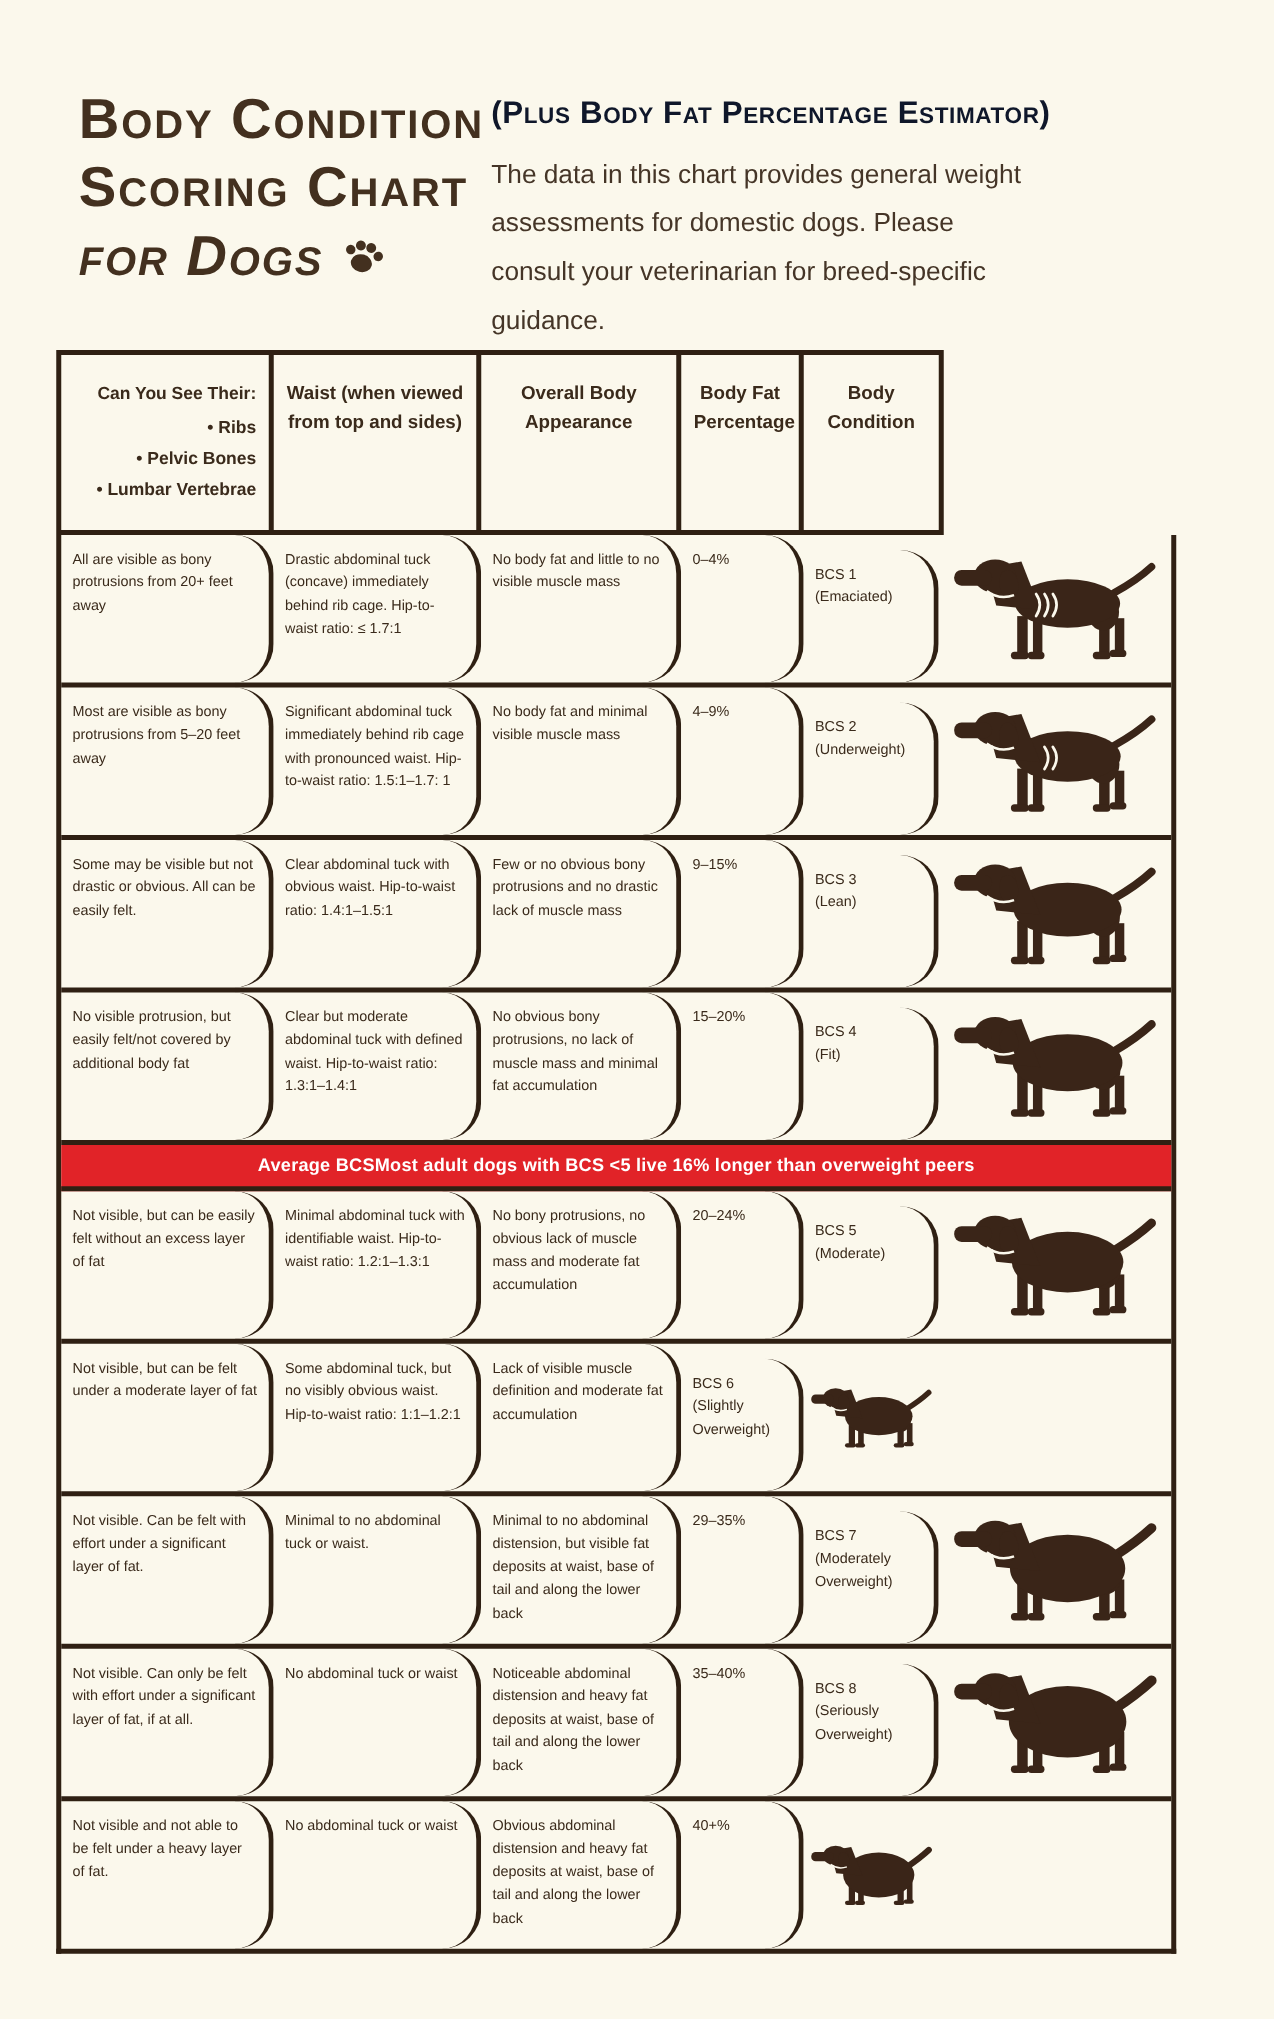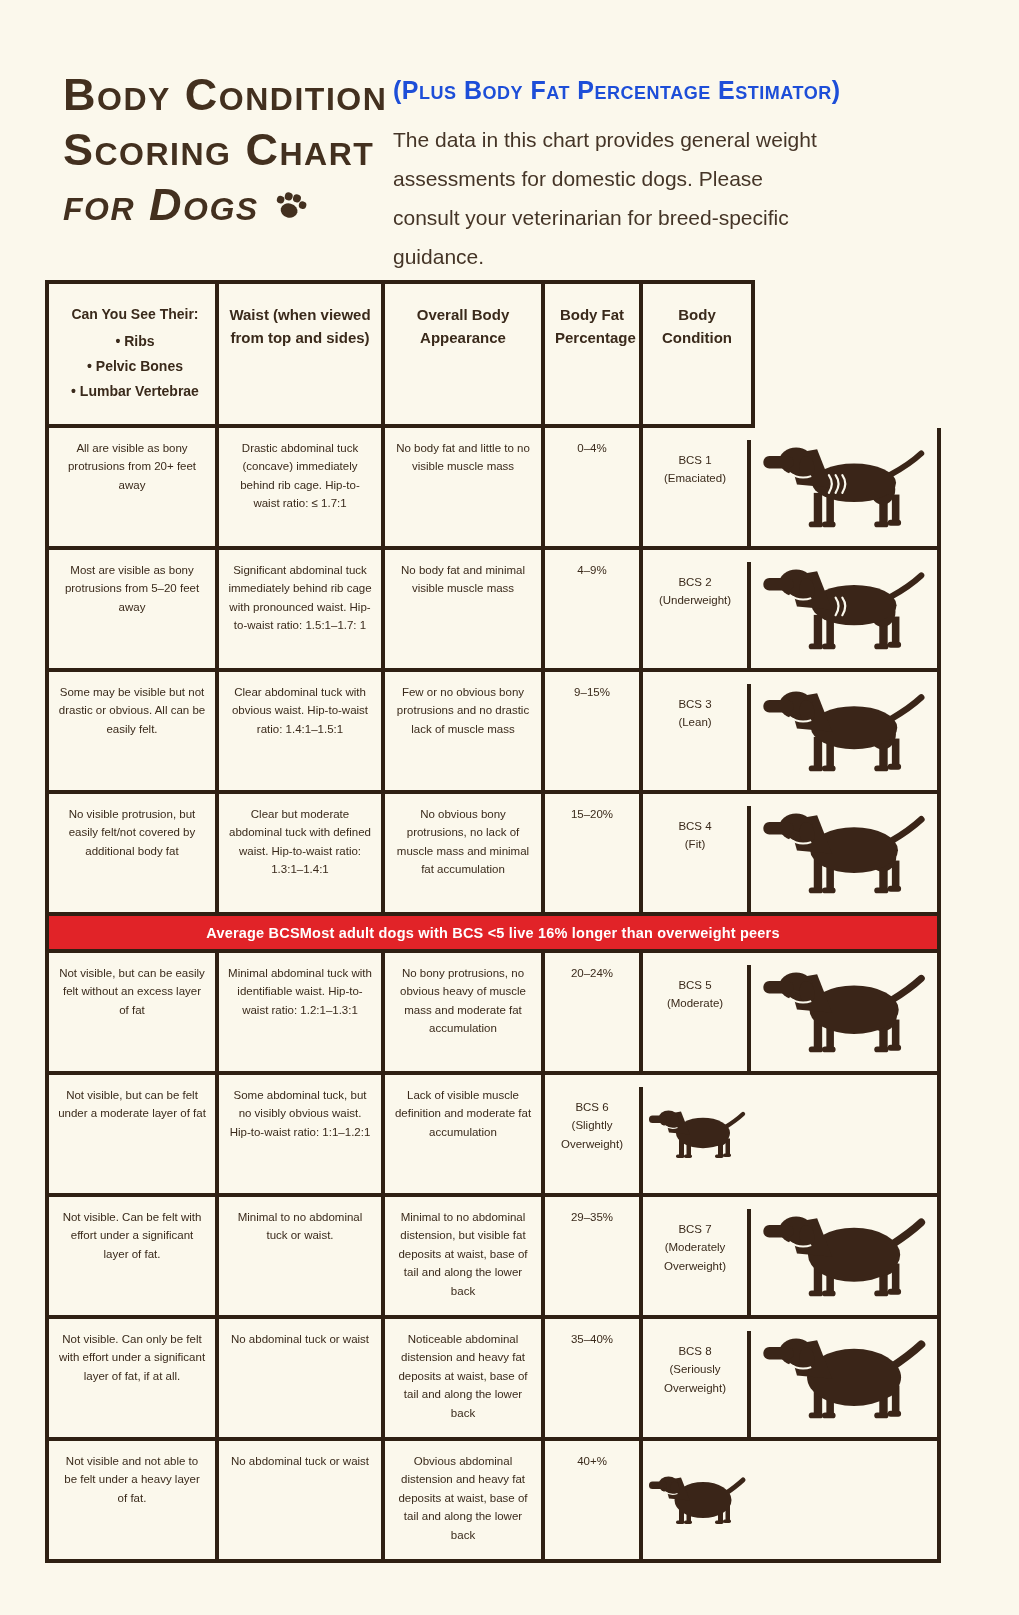--- a/index.html
+++ b/index.html
@@ -15,56 +15,56 @@
   .top-area{position:absolute;left:63px;top:68px;width:900px;}
   .main-title{
     font-size:45px;font-weight:800;line-height:1.22;
     font-variant-caps:small-caps;letter-spacing:1.5px;color:#43301f;
   }
   .title-line{white-space:nowrap;}
   .title-line:last-child{display:flex;align-items:center;gap:12px;font-style:italic;}
   .intro-block{position:absolute;left:330px;top:8px;width:460px;}
   .sub-title{
     font-size:25px;font-weight:800;font-variant-caps:small-caps;
-    letter-spacing:.5px;color:#1d4ed8;white-space:nowrap;
+    letter-spacing:.5px;color:#0f172a;white-space:nowrap;
   }
   .description{font-size:21px;line-height:1.85;margin-top:16px;width:430px;color:#453527;}
   
   .bcs-table{position:absolute;left:45px;top:280px;}
   .hdr-row{
     display:inline-grid;
     grid-template-columns:170px 166px 160px 98px 108px;
     border:4px solid #2f2013;background:#fbf8ec;
     height:140px;box-sizing:content-box;
   }
   .hdr-cell{
     border-right:4px solid #2f2013;
     padding:20px 10px 10px;box-sizing:border-box;
     font-size:15px;font-weight:700;text-align:center;line-height:1.5;color:#3a2a1b;
   }
   .hdr-cell:last-child{border-right:none;}
-  .hdr-cell.see-hdr{text-align:center;padding-left:16px;font-size:14px;}
+  .hdr-cell.see-hdr{text-align:right;padding-left:16px;font-size:14px;}
   .see-bullets{list-style:none;margin:6px 0 0;padding:0;}
   .see-bullets li{margin:4px 0;}
   .see-bullets li::before{content:"• ";}
   .tbl-body{
     border:4px solid #2f2013;border-top:none;
     width:fit-content;background:#fbf8ec;
   }
   .tbl-row{
     display:grid;
     grid-template-columns:170px 166px 160px 98px 108px 186px;
     border-bottom:4px solid #2f2013;
     min-height:112px;
   }
   .tbl-row:last-child{border-bottom:none;}
   .cell{
     border-right:4px solid #2f2013;
     padding:11px 9px;box-sizing:border-box;
-    font-size:11.5px;line-height:1.6;text-align:center;color:#3a2a1b;
+    font-size:11.5px;line-height:1.6;color:#3a2a1b;border-radius:31px;
   }
   .cell.cond{white-space:pre-line;margin-top:12px;}
   .cell.dog-cell{border-right:none;display:flex;align-items:center;justify-content:center;padding:4px;}
   .banner{
     background:#e12328;color:#ffffff;
     height:33px;display:flex;align-items:center;justify-content:center;
     font-size:14.5px;font-weight:700;letter-spacing:.2px;
     border-bottom:4px solid #2f2013;
   }
   .paw{width:38px;height:34px;flex:0 0 auto;}
@@ -236,21 +236,21 @@
     </g>
     <path d="M35,42 Q47,51 61,46" stroke="#fbf8ec" stroke-width="2.4" fill="none"></path>
 
   </svg>
         </div>
   </div>
       <div class="banner">Average BCSMost adult dogs with BCS &lt;5 live 16% longer than overweight peers</div>
   <div class="tbl-row">
     <div class="cell">Not visible, but can be easily felt without an excess layer of fat</div>
     <div class="cell">Minimal abdominal tuck with identifiable waist. Hip-to-waist ratio: 1.2:1–1.3:1</div>
-    <div class="cell">No bony protrusions, no obvious heavy of muscle mass and moderate fat accumulation</div>
+    <div class="cell">No bony protrusions, no obvious lack of muscle mass and moderate fat accumulation</div>
     <div class="cell">20–24%</div>
     <div class="cell cond">BCS 5
 (Moderate)</div>
     <div class="cell dog-cell">
           <svg width="168" height="110" viewBox="0 0 200 118">
     <g fill="#3a2518">
       <path d="M156,45.35 Q178,32 192,19" stroke="#3a2518" stroke-width="8.35" fill="none" stroke-linecap="round"></path>
       <rect x="64" y="66" width="10" height="38"></rect>
               <rect x="58" y="100" width="17" height="7" rx="3.5"></rect>
       <rect x="79" y="68" width="9" height="36"></rect>

